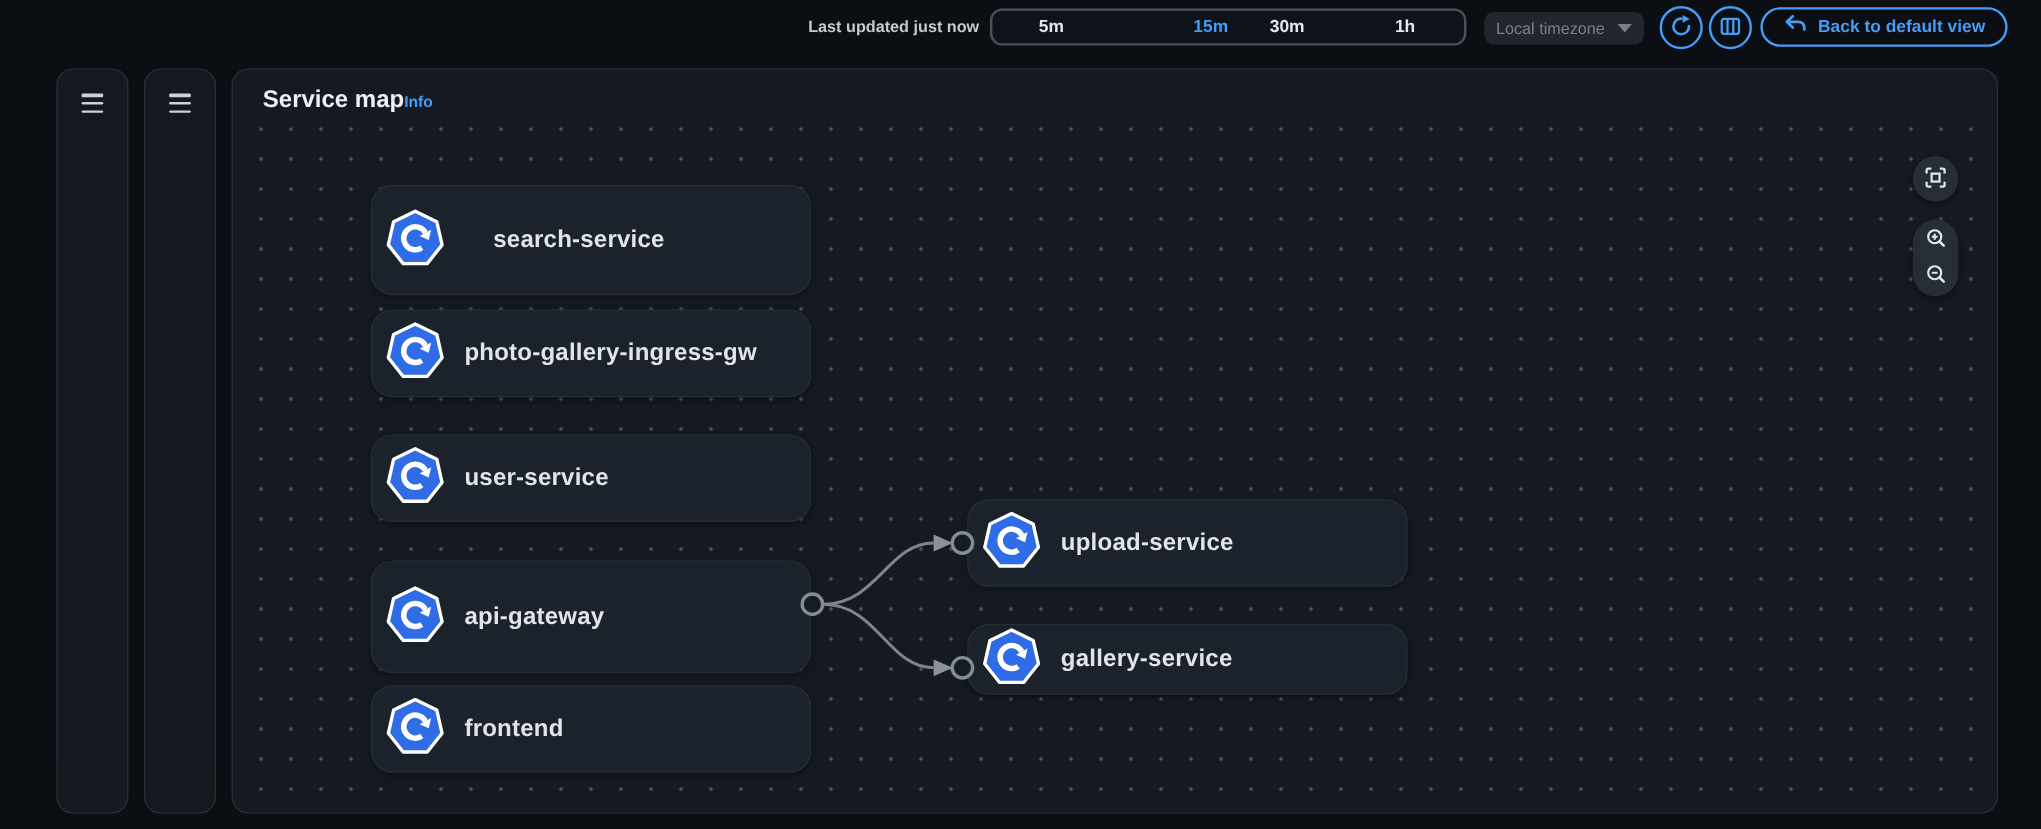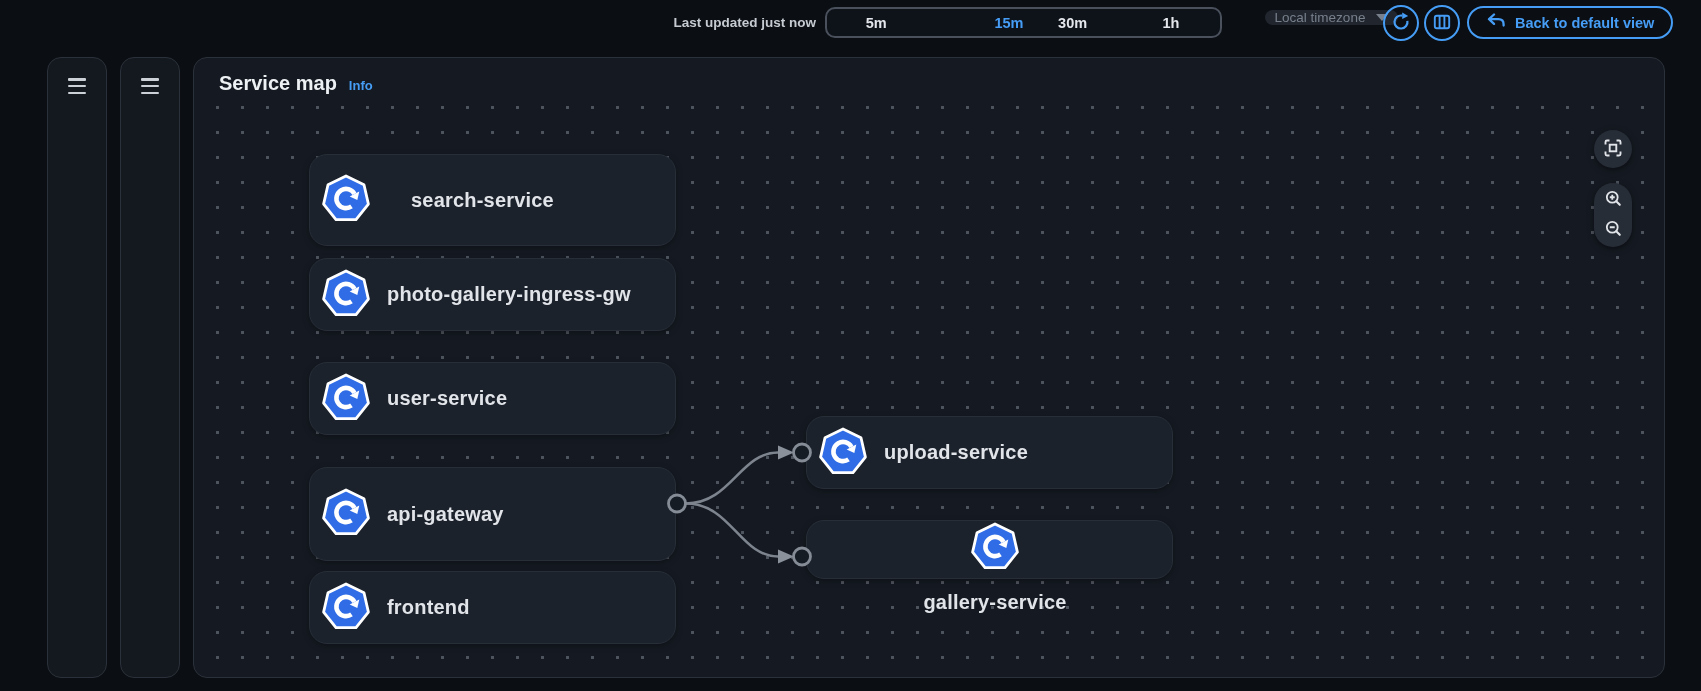--- a/index.html
+++ b/index.html
@@ -7,42 +7,42 @@
   body { font-family:"Liberation Sans","DejaVu Sans",sans-serif; }
   #stage { position:relative; width:1701px; height:691px; background:#0b0e13; overflow:hidden; }
 
   
   .last-updated { position:absolute; right:885px; top:15px; font-size:13.5px; font-weight:700; color:#c6cbd2; white-space:nowrap; }
   .time-range-group { position:absolute; left:825px; top:7px; width:397px; height:31px;
     border:2px solid #4a515c; border-radius:10px; background:#0e1219; display:flex; overflow:hidden; }
   .time-range-group button { flex:1; background:none; border:none; color:#e4e7eb;
     font-family:inherit; font-weight:700; font-size:14.5px; cursor:pointer; }
   .time-range-group button.selected { color:#469df5;text-align:right; }
-  .timezone-select { position:absolute; left:1237px; top:10px; width:133px; height:15px;
+  .timezone-select { position:absolute; left:1237px; top:10px; width:133px; height:27px;
     background:#20252e; border:none; border-radius:8px; color:#78808c; font-size:13.5px;
-    display:flex; align-items:center; justify-content:center; gap:11px; font-family:inherit; cursor:default;margin-left:28px; }
+    display:flex; align-items:center; justify-content:center; gap:11px; font-family:inherit; cursor:default; }
   .caret-down { width:0; height:0; border-left:6px solid transparent; border-right:6px solid transparent; border-top:7px solid #78808c; }
   .icon-btn-round { position:absolute; top:5px; width:36px; height:36px; border-radius:50%;
     border:2px solid #469df5; background:transparent; display:flex; align-items:center; justify-content:center; cursor:pointer; }
   .refresh-btn { left:1383px; } .map-btn { left:1424px; }
   .back-btn { position:absolute; left:1467px; top:6px; height:33px; padding:12px 17px;
     border:2px solid #469df5; border-radius:17px; background:transparent; display:flex; align-items:center; gap:9px;
     color:#469df5; font-family:inherit; font-weight:700; font-size:14.5px; cursor:pointer; white-space:nowrap; }
 
   
   .side-panel { position:absolute; top:57px; width:60px; height:621px; background:#14191f;
     border:1px solid #2b313a; border-radius:14px; display:flex; justify-content:center; padding-top:20px; }
   .side-panel-1 { left:47px; } .side-panel-2 { left:120px; }
   .menu-icon { width:18px; height:16px; display:flex; flex-direction:column; justify-content:space-between; cursor:pointer; background:none; border:none; }
   .menu-icon span { display:block; height:2.5px; background:#ccd1d8; border-radius:1px; }
 
   
   .main-panel { position:absolute; left:193px; top:57px; width:1472px; height:621px;
     background:#151a22; border:1px solid #2b313a; border-radius:14px; overflow:hidden; }
-  .panel-header { position:absolute; left:25px; top:14px; display:flex; align-items:baseline; gap:12px; z-index:3; }
+  .panel-header { position:absolute; left:25px; top:14px; display:flex; align-items:baseline; z-index:3; }
   .panel-title { font-size:20px; font-weight:700; color:#eef1f4; }
   .info-link { font-size:13px; font-weight:700; color:#469df5; text-decoration:none; cursor:pointer; }
 
   .map-canvas { position:absolute; left:12px; top:48px; right:12px; bottom:16px;
     background-image:radial-gradient(circle, #4e545e 1.4px, transparent 1.8px);
     background-size:25px 25px; background-position:-1px -11px; }
 
   #nodes-layer { position:absolute; inset:0; z-index:1; }
   .node { position:absolute; background:#1c222b; border:1px solid #272e38; border-radius:18px;
     display:flex; align-items:center; padding-left:11px; gap:16px;
@@ -177,21 +177,21 @@
           <span class="node-label">frontend</span>
         </div>
         <div class="node" style="left: 612px; top: 358px; width: 367px; height: 73px;">
           <span><svg width="50" height="50" viewBox="0 0 50 50">
               <polygon points="25,3 43,11.7 47.4,31.1 35,46.7 15,46.7 2.6,31.1 7,11.7" fill="#2f6ce5" stroke="#ffffff" stroke-width="2.8" stroke-linejoin="round"></polygon>
               <path d="M 30.5 33.4 A 9.6 9.6 0 1 1 33.5 21" fill="none" stroke="#ffffff" stroke-width="4.6"></path>
               <polygon points="38.3,18.4 28.7,23.6 36.3,26.9" fill="#ffffff"></polygon>
             </svg></span>
           <span class="node-label">upload-service</span>
         </div>
-        <div class="node" style="left: 612px; top: 462px; width: 367px; height: 59px; flex-direction: column;">
+        <div class="node" style="left: 612px; top: 462px; width: 367px; height: 59px;">
           <span><svg width="50" height="50" viewBox="0 0 50 50">
               <polygon points="25,3 43,11.7 47.4,31.1 35,46.7 15,46.7 2.6,31.1 7,11.7" fill="#2f6ce5" stroke="#ffffff" stroke-width="2.8" stroke-linejoin="round"></polygon>
               <path d="M 30.5 33.4 A 9.6 9.6 0 1 1 33.5 21" fill="none" stroke="#ffffff" stroke-width="4.6"></path>
               <polygon points="38.3,18.4 28.7,23.6 36.3,26.9" fill="#ffffff"></polygon>
             </svg></span>
           <span class="node-label">gallery-service</span>
         </div>
       </div>
     <svg id="edges-svg" width="1472" height="621">
         <path class="edge-path" d="M 492 445.5 C 537 445.5, 546 394.5, 584 394.5"></path>

